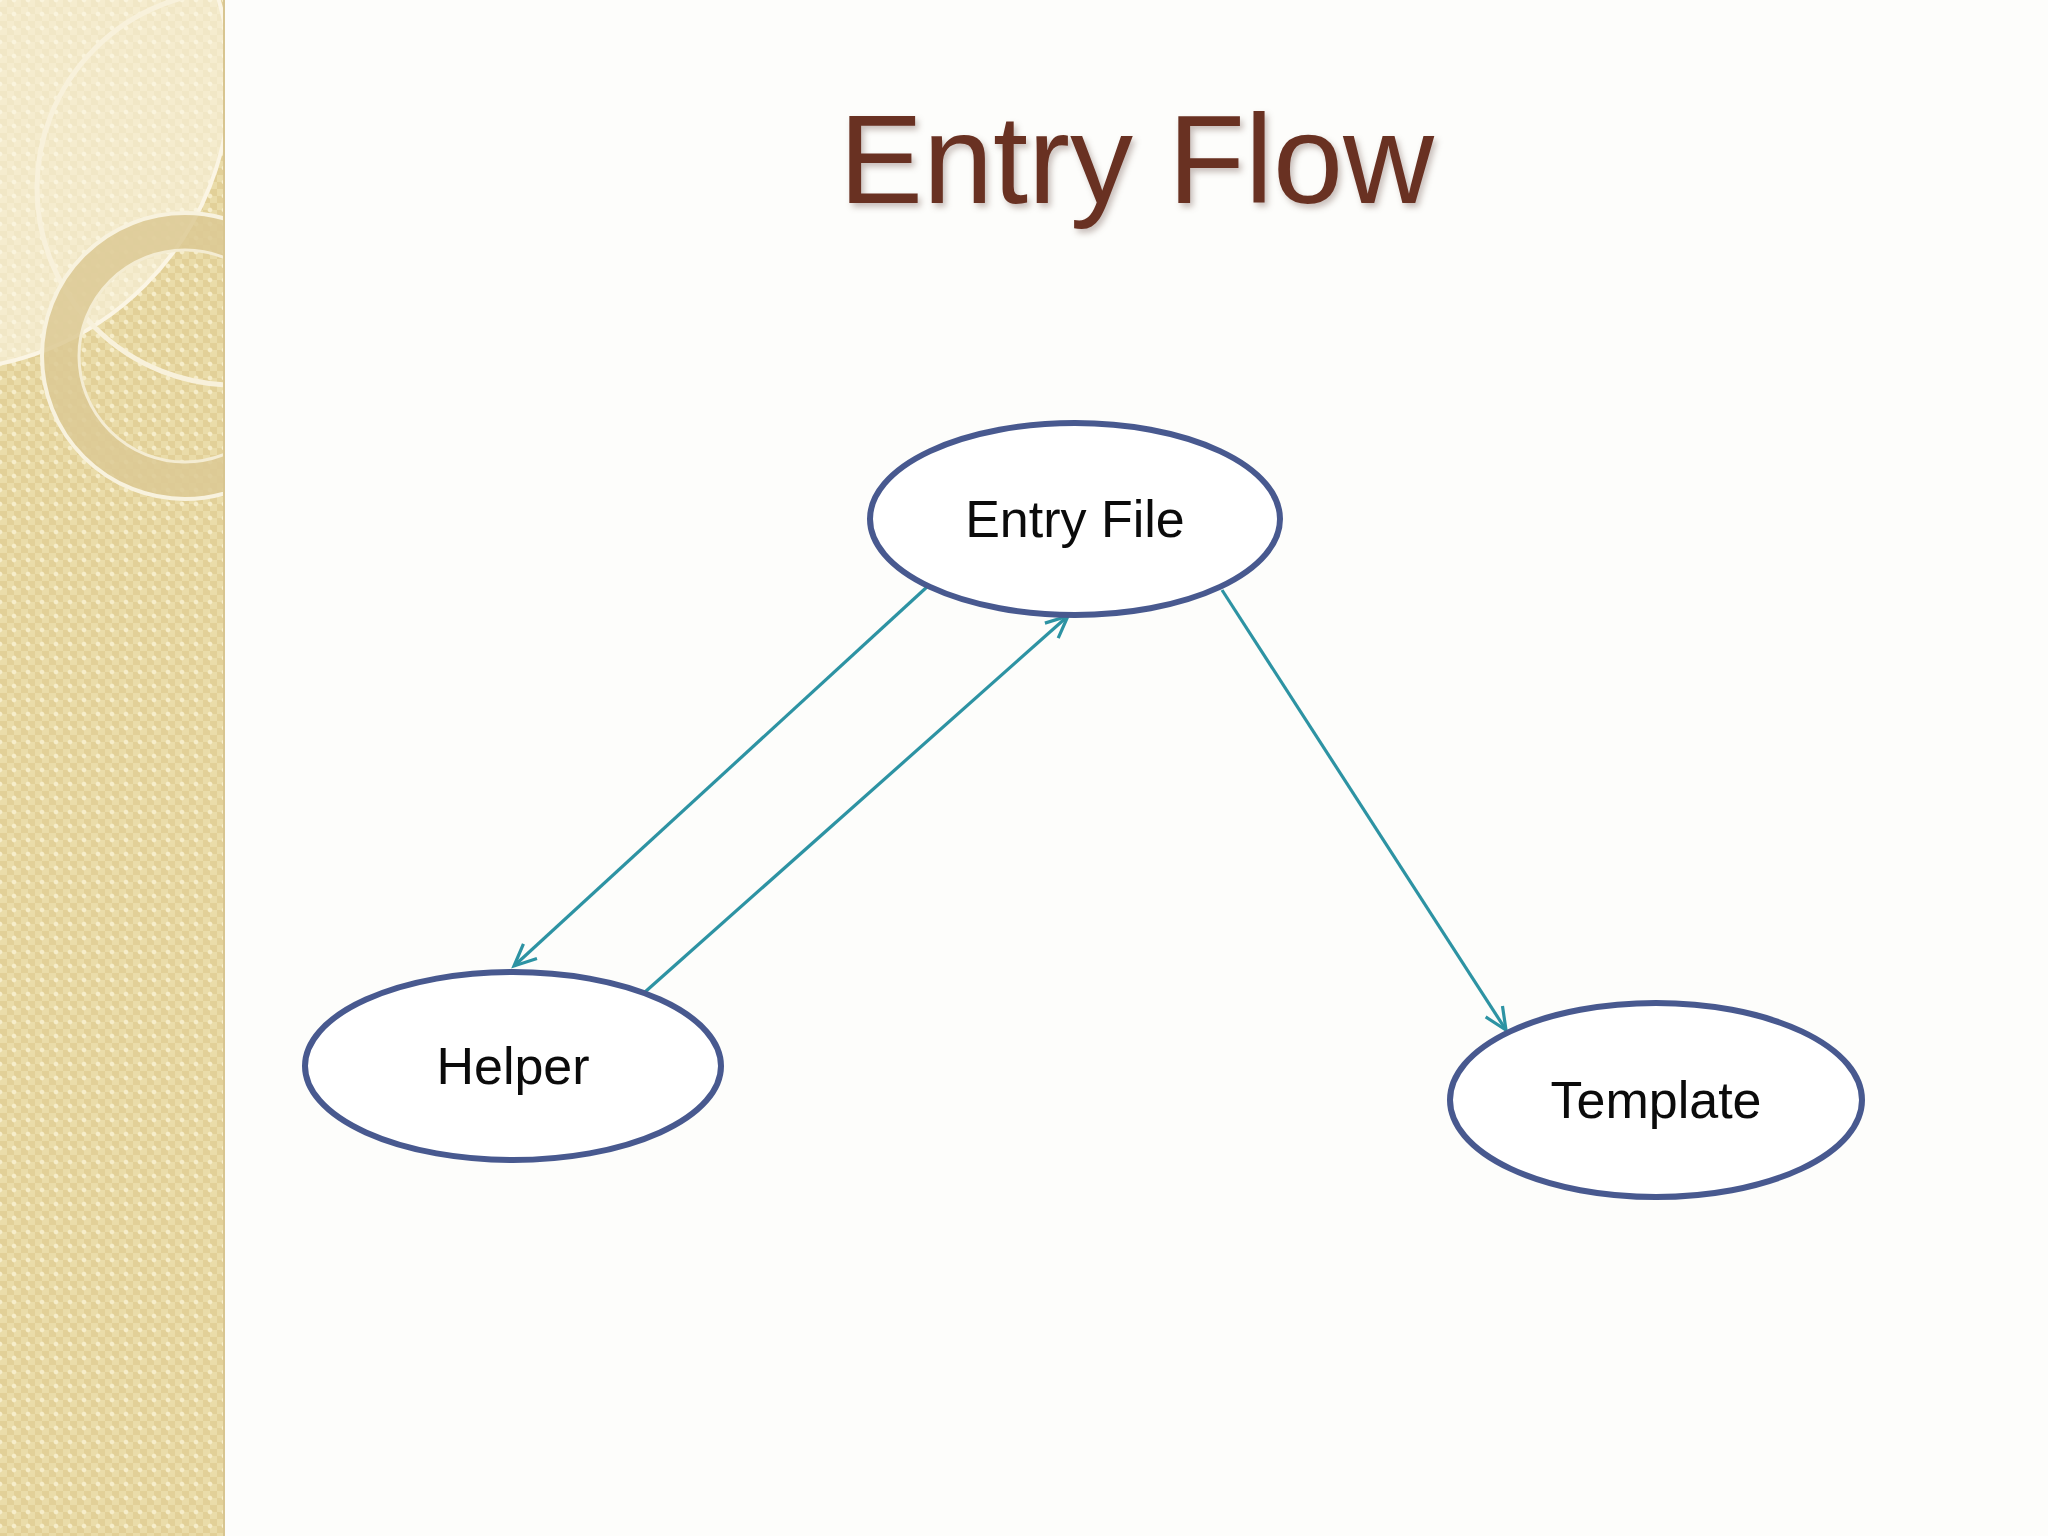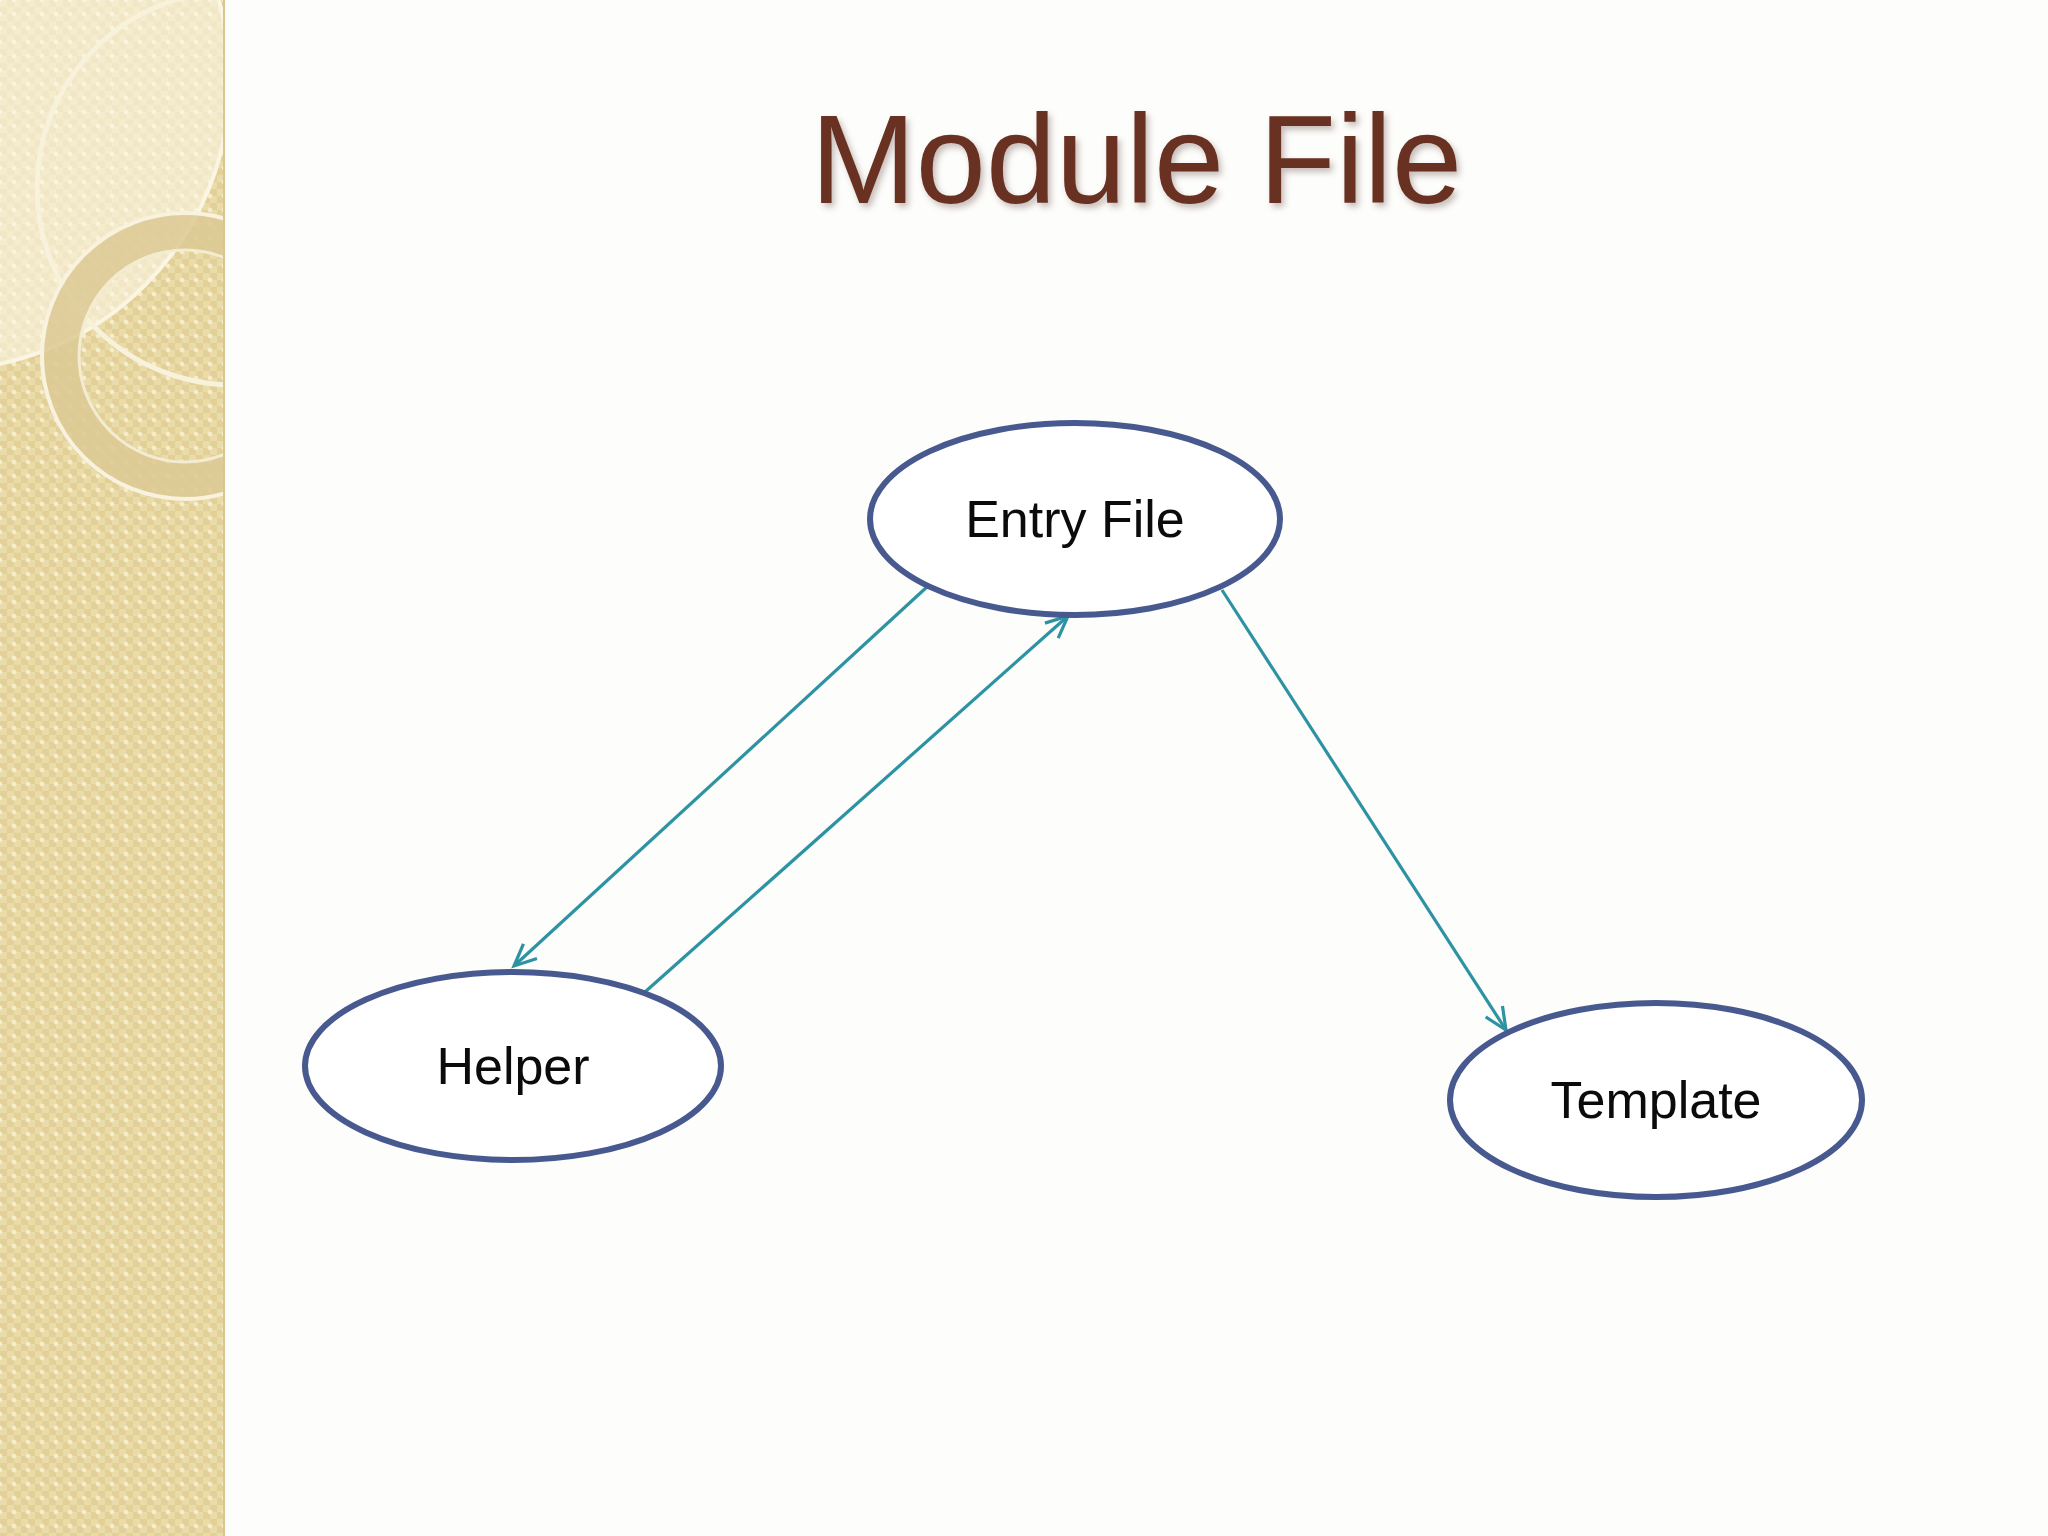--- a/index.html
+++ b/index.html
@@ -48,21 +48,21 @@
       <circle cx="-60" cy="80" r="290" fill="rgba(253,249,236,0.55)" stroke="#FBF5E4" stroke-width="4"></circle>
 
       <circle cx="234" cy="188" r="197" fill="none" stroke="#F8F1DB" stroke-width="5"></circle>
 
       <circle cx="185" cy="356" r="124.5" fill="none" stroke="#DCC994" stroke-opacity="0.85" stroke-width="37"></circle>
       <circle cx="185" cy="356" r="143" fill="none" stroke="#F8F2DE" stroke-width="4"></circle>
       <circle cx="185" cy="356" r="106" fill="none" stroke="#F4ECD2" stroke-width="3"></circle>
     </svg>
   </aside>
 
-  <h1 class="title">Module File</h1>
+  <h1 class="title">Entry Flow</h1>
 
   <svg class="diagram" viewBox="0 0 2048 1536">
     <defs>
       <marker id="arrowhead" markerUnits="userSpaceOnUse" markerWidth="30" markerHeight="26" viewBox="0 0 30 26" refX="26" refY="13" orient="auto">
         <path d="M4,3 L26,13 L4,23" fill="none" stroke="#2D93A3" stroke-width="3.2"></path>
       </marker>
     </defs>
 
     <line class="edge" x1="928" y1="586" x2="514" y2="966" marker-end="url(#arrowhead)"></line>
     <line class="edge" x1="645" y1="992" x2="1068" y2="616" marker-end="url(#arrowhead)"></line>

